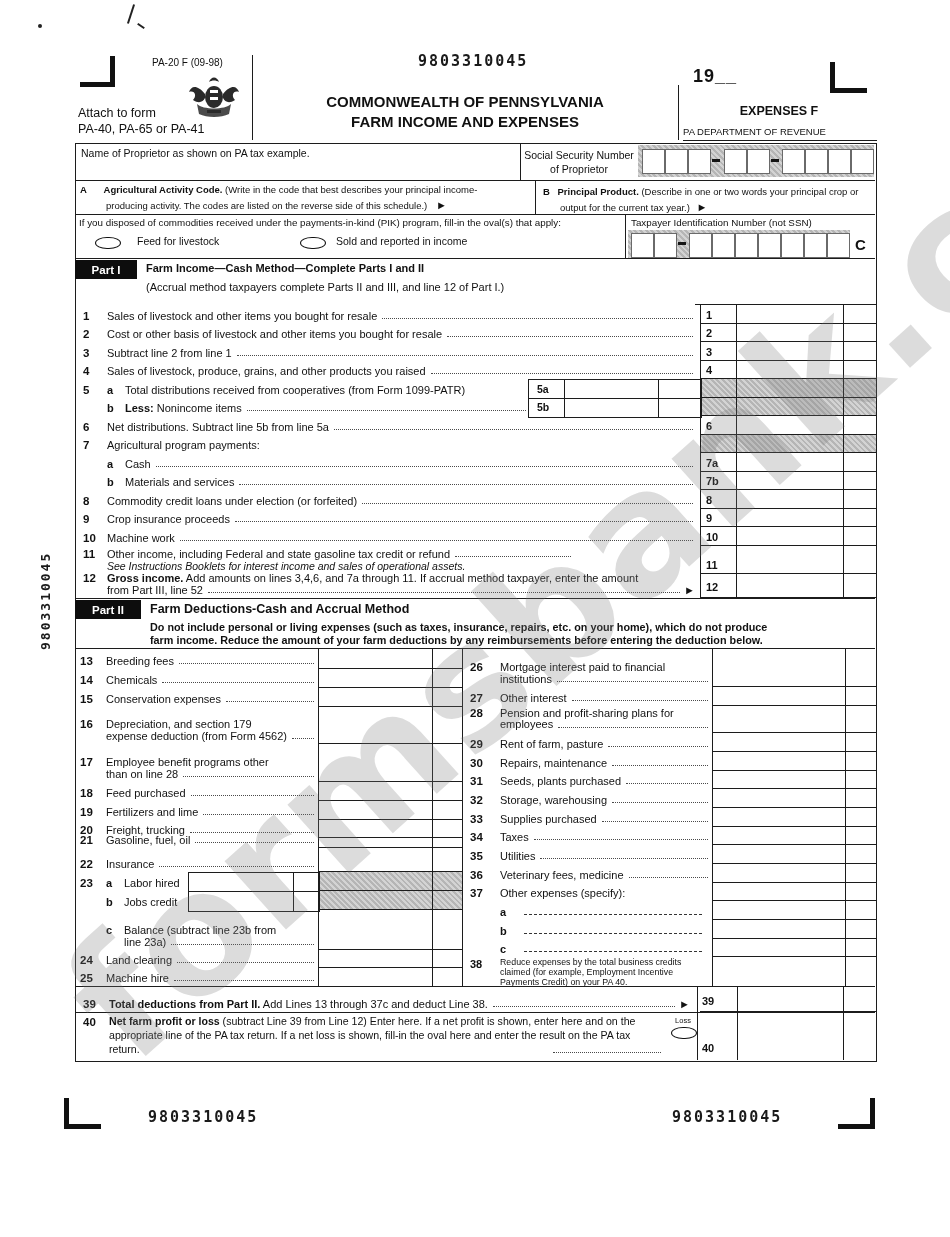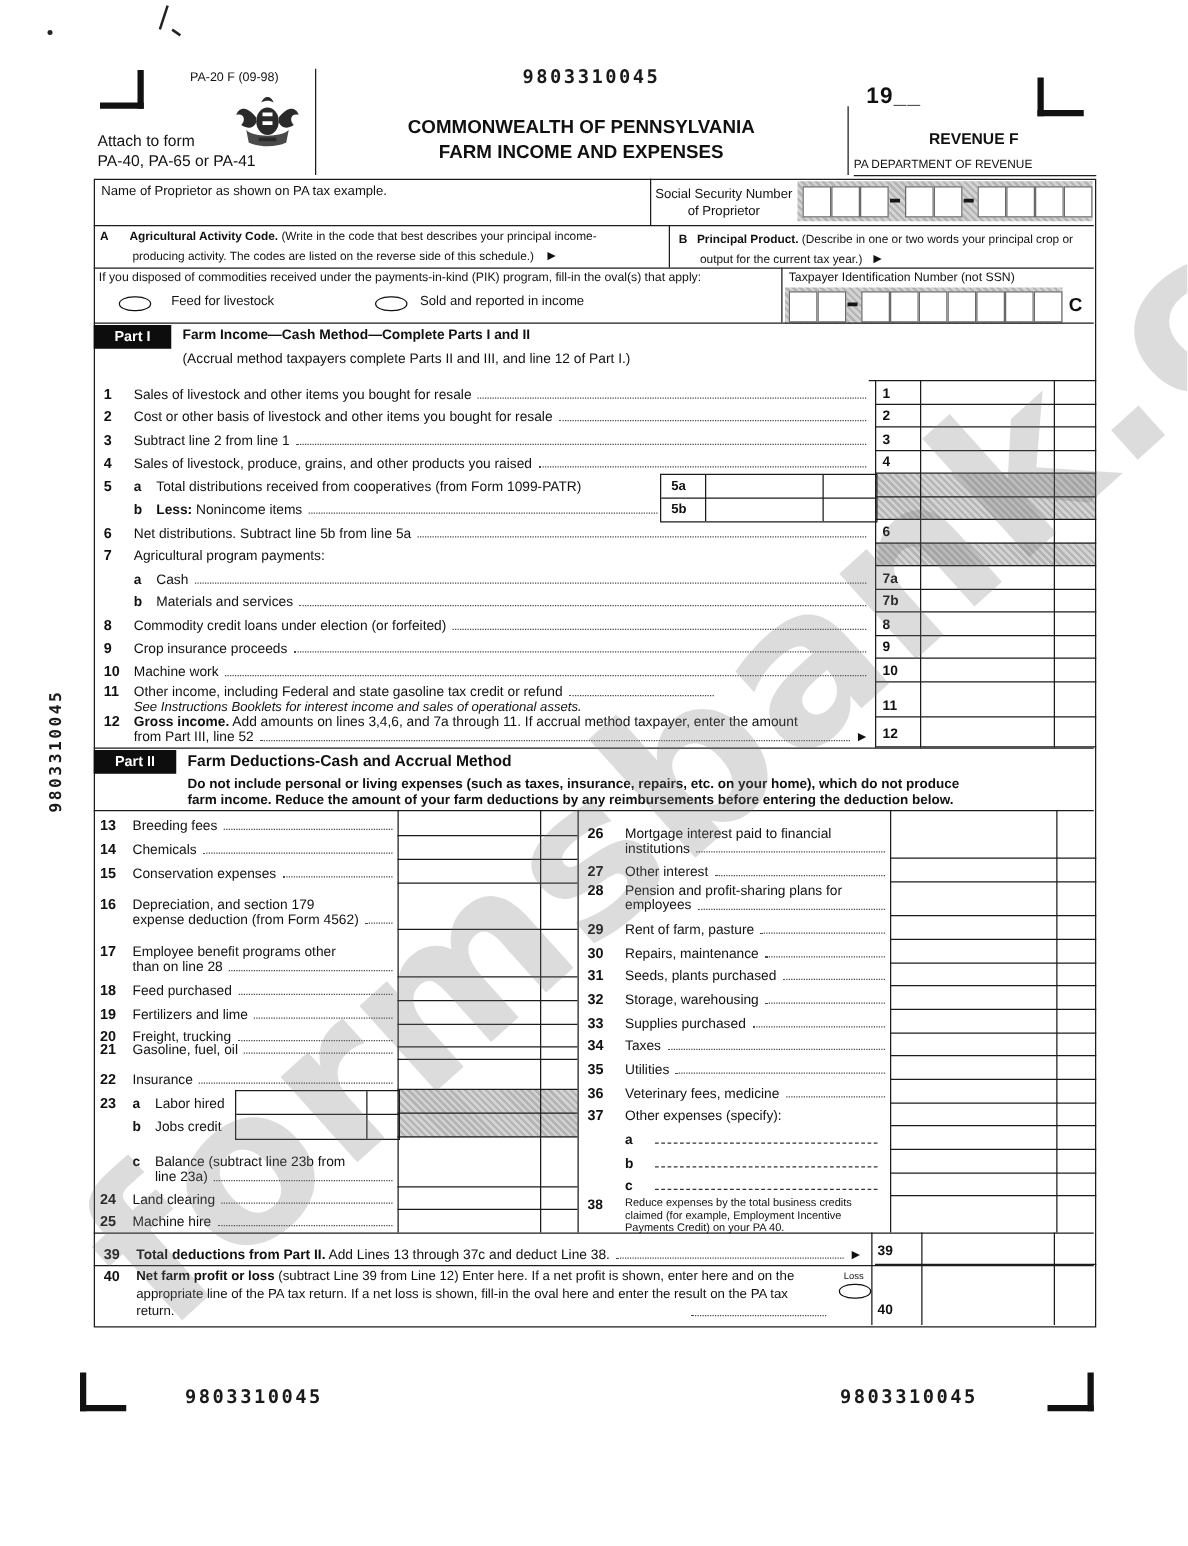--- a/index.html
+++ b/index.html
@@ -82,21 +82,21 @@
         </g>
     </svg>
   </div>
   <div class="abs" style="left:78px;top:106px;font-size:12.5px;">Attach to form</div>
   <div class="abs" style="left:78px;top:122px;font-size:12.5px;">PA-40, PA-65 or PA-41</div>
   <div class="vl" style="left:252px;top:55px;height:85px;"></div>
   <div class="abs" style="left:252px;top:93px;width:426px;text-align:center;font-weight:bold;font-size:15px;">COMMONWEALTH OF PENNSYLVANIA</div>
   <div class="abs" style="left:252px;top:113px;width:426px;text-align:center;font-weight:bold;font-size:15px;">FARM INCOME AND EXPENSES</div>
   <div class="vl" style="left:678px;top:85px;height:55px;"></div>
   <div class="abs" style="left:693px;top:66px;font-weight:bold;font-size:18px;letter-spacing:1px;">19__</div>
-  <div class="abs" style="left:683px;top:104px;width:192px;text-align:center;font-weight:bold;font-size:12.5px;">REVENUE F</div>
+  <div class="abs" style="left:683px;top:104px;width:192px;text-align:center;font-weight:bold;font-size:12.5px;">EXPENSES F</div>
   <div class="abs" style="left:683px;top:126px;width:192px;text-align:left;font-size:9.5px;">PA DEPARTMENT OF REVENUE</div>
   <div class="hl" style="left:683px;top:140px;width:194px;"></div>
 
   <div class="box" style="left:75px;top:143px;width:800px;height:917px;"></div>
 
   <div class="abs" style="left:81px;top:147px;font-size:10.5px;">Name of Proprietor as shown on PA tax example.</div>
   <div class="abs" style="left:81px;top:160px;width:430px;height:18px;"></div>
   <div class="vl" style="left:520px;top:143px;height:37px;"></div>
   <div class="abs" style="left:522px;top:149px;width:114px;text-align:center;font-size:10.5px;">Social Security Number</div>
   <div class="abs" style="left:522px;top:163px;width:114px;text-align:center;font-size:10.5px;">of Proprietor</div>

